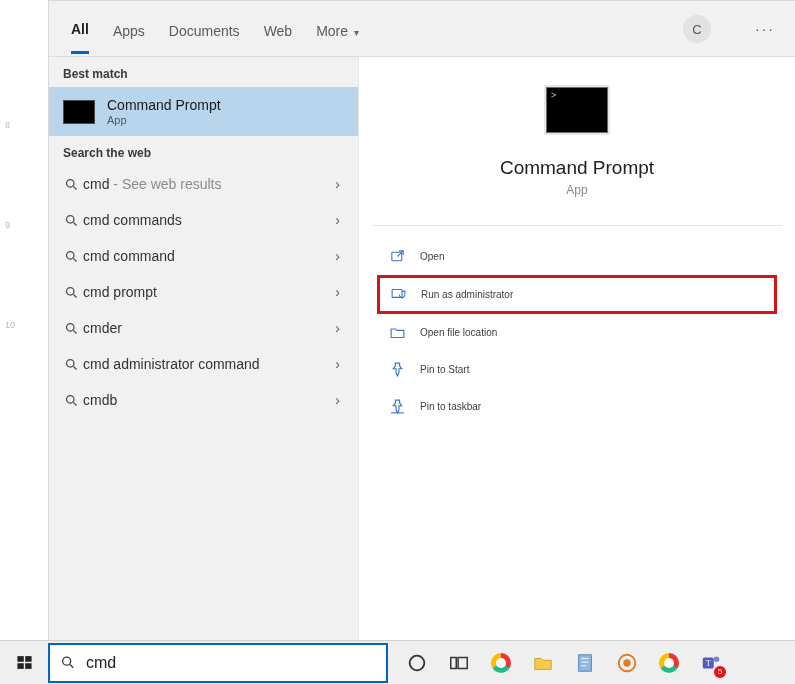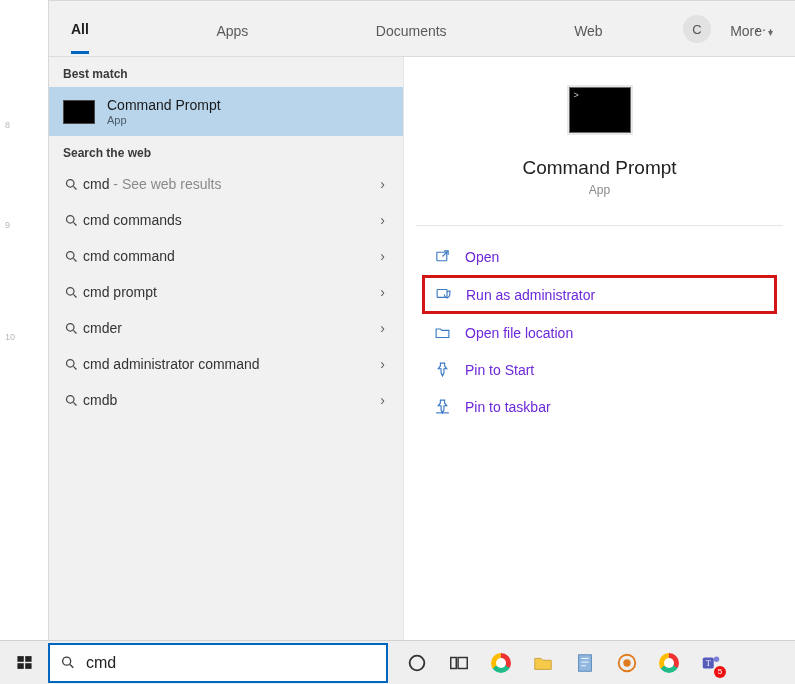--- a/index.html
+++ b/index.html
@@ -38,21 +38,20 @@
   
   .tabs {
     height: 56px;
     display: flex;
     align-items: center;
     padding: 0 22px;
     background: #f1f1f1;
     gap: 24px;
     border-bottom: 1px solid #dcdcdc;
     position: relative;
-    justify-content: space-between;
   }
   .tab {
     font-size: 14px;
     color: #5a5a5a;
     padding: 18px 0 14px;
     cursor: pointer;
   }
   .tab.active {
     color: #1f1f1f;
     font-weight: 600;
@@ -76,21 +75,21 @@
   }
   .top-icon { color:#555; font-size:18px; }
   .ellipsis { color:#555; letter-spacing:2px; font-size:14px;}
   
   .body-split {
     flex: 1;
     display: flex;
     overflow: hidden;
   }
   .left-col {
-    width: 355px;
+    width: 310px;
     background: #f1f1f1;
     border-right: 1px solid #e6e6e6;
     display: flex;
     flex-direction: column;
   }
   .section-hdr {
     font-size: 12px;
     font-weight: 600;
     color: #3a3a3a;
     padding: 10px 14px 6px;
@@ -154,22 +153,22 @@
   .app-sub { font-size:12px; color:#8a8a8a; margin-top:4px;}
   .divider { width: 94%; height:1px; background:#e6e6e6; margin-top:28px; align-self:center;}
   .actions {
     width: 100%;
     padding: 12px 18px 0 18px;
     display:flex; flex-direction:column;
   }
   .action {
     display:flex; align-items:center; gap:14px;
     padding: 8px 10px;
-    font-size:14px;
-    color:#6d28d9;
+    font-size:10px;
+    color:#404040;
     cursor:pointer;
     position:relative;
     border: 2px solid transparent;
   }
   .action.highlight {
     border: 3px solid #d31515;
   }
   .action-icon {
     width:17px; height:17px; display:inline-flex; align-items:center; justify-content:center;
     color:#3a78c4;
@@ -238,21 +237,21 @@
     background:#e11; color:#fff; font-size:8px;
     display:flex;align-items:center;justify-content:center;
   }
 </style>
 </head>
 <body>
 
 <div class="ruler">
   <span class="tick" style="top:120px">8</span>
   <span class="tick" style="top:220px">9</span>
-  <span class="tick" style="top:332px">10</span>
+  <span class="tick" style="top:320px">10</span>
 </div>
 
 <div class="search-panel">
 
   <div class="tabs">
     <div class="tab active">All</div>
     <div class="tab">Apps</div>
     <div class="tab">Documents</div>
     <div class="tab">Web</div>
     <div class="tab">

